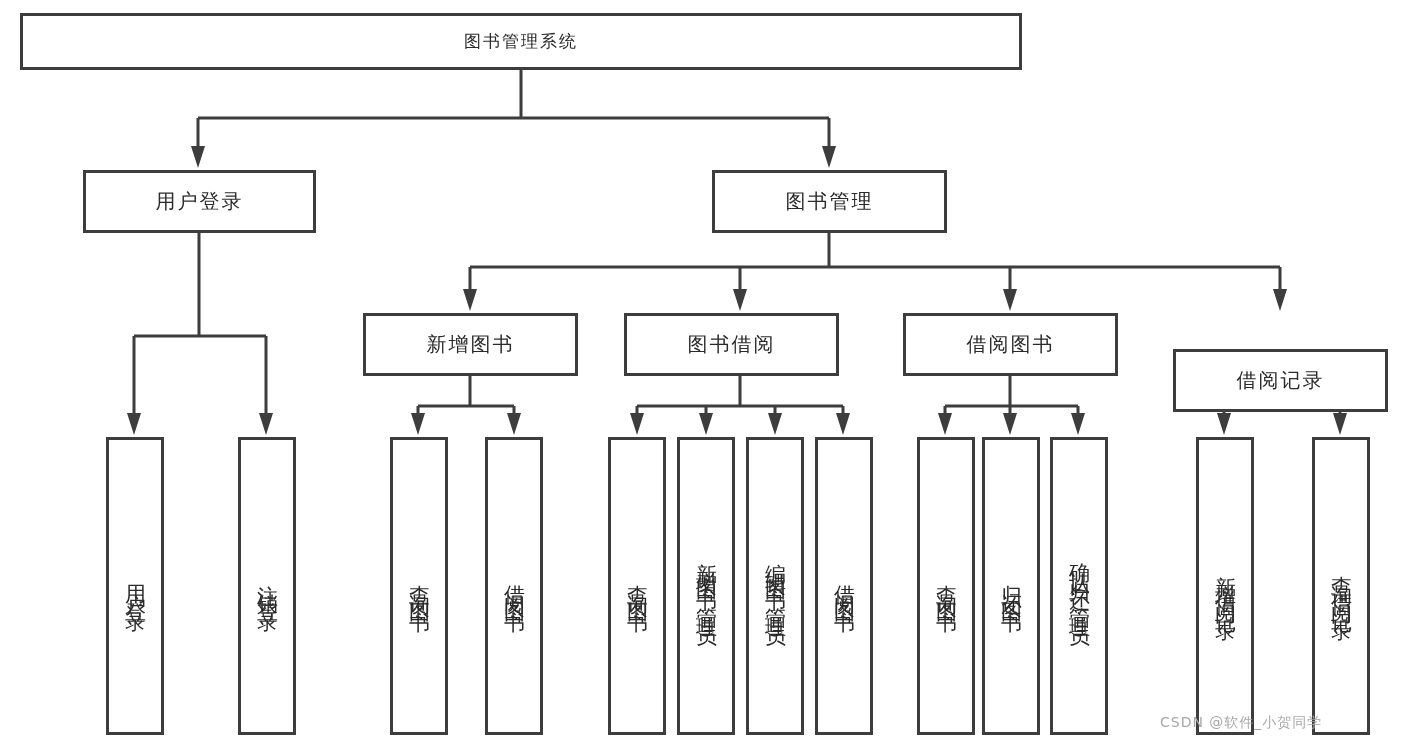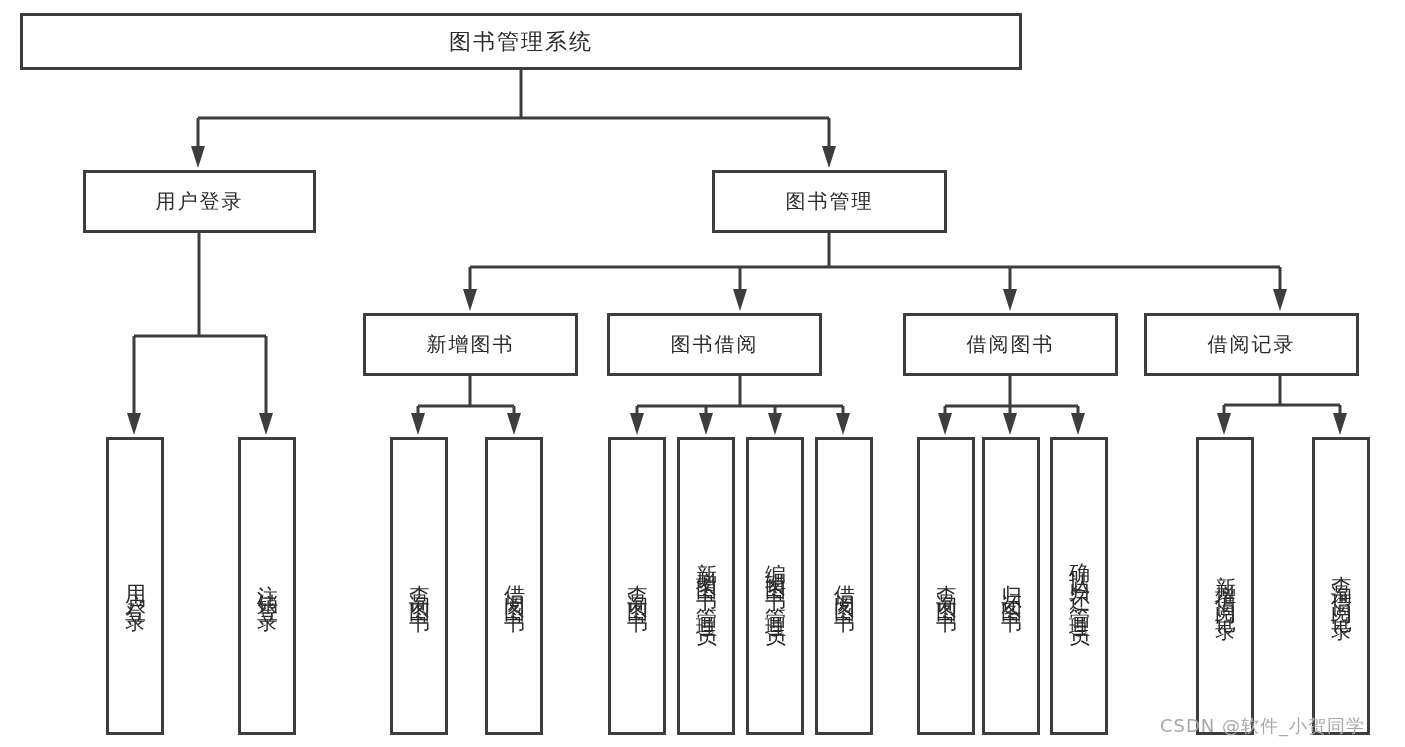--- a/index.html
+++ b/index.html
@@ -23,21 +23,21 @@
     background: #ffffff;
     display: flex;
     align-items: center;
     justify-content: center;
     color: #2a2a2a;
     font-size: 20px;
     letter-spacing: 2px;
     text-align: center;
     white-space: nowrap;
   }
-  .root-box { font-size: 22px; }
+  .root-box { font-size: 17px; }
   .vbox {
     top: 437px;
     width: 58px;
     height: 298px;
   }
   .vbox .vtext {
     writing-mode: vertical-rl;
     text-orientation: mixed;
     letter-spacing: 9px;
     font-size: 21px;
@@ -45,21 +45,21 @@
     white-space: nowrap;
   }
   .lvl2 { top: 170px; height: 63px; }
   .lvl3 { top: 313px; height: 63px; width: 215px; }
   #watermark {
     position: absolute;
     left: 1160px;
     top: 714px;
     width: 240px;
     color: #a8a8a8;
-    font-size: 18px;
+    font-size: 14px;
     letter-spacing: 1px;
     white-space: nowrap;
     z-index: 5;
   }
 </style>
 </head>
 <body>
 
 <div id="canvas">
 
@@ -90,27 +90,27 @@
   <div class="box lvl2" style="left:83px; width:233px;">
     <span>用户登录</span>
   </div>
   <div class="box lvl2" style="left:712px; width:235px;">
     <span>图书管理</span>
   </div>
 
   <div class="box lvl3" style="left:363px;">
     <span>新增图书</span>
   </div>
-  <div class="box lvl3" style="left:607px;">
+  <div class="box lvl3" style="left:624px;">
     <span>图书借阅</span>
   </div>
   <div class="box lvl3" style="left:903px;">
     <span>借阅图书</span>
   </div>
-  <div class="box lvl3" style="left:1144px;">
+  <div class="box lvl3" style="left:1173px;margin-top:36px;">
     <span>借阅记录</span>
   </div>
 
   <div class="box vbox" style="left:106px;">
     <span class="vtext">用户登录</span>
   </div>
   <div class="box vbox" style="left:238px;">
     <span class="vtext">注销登录</span>
   </div>
 

